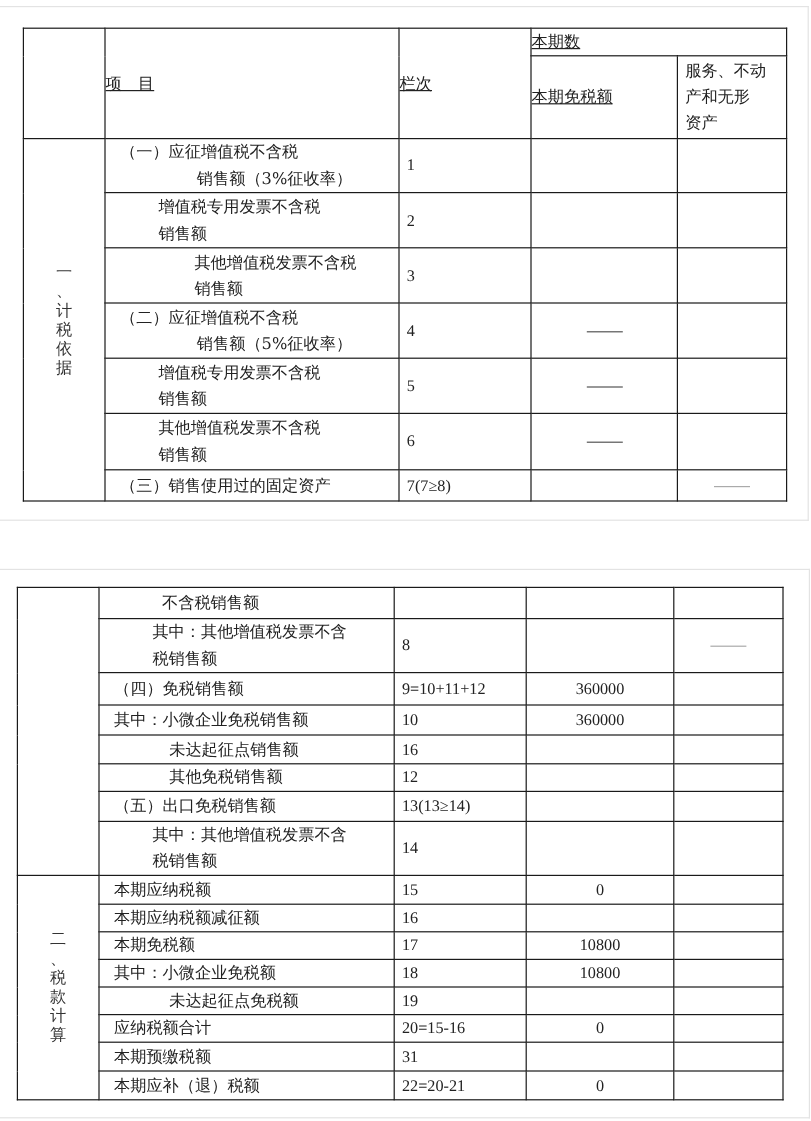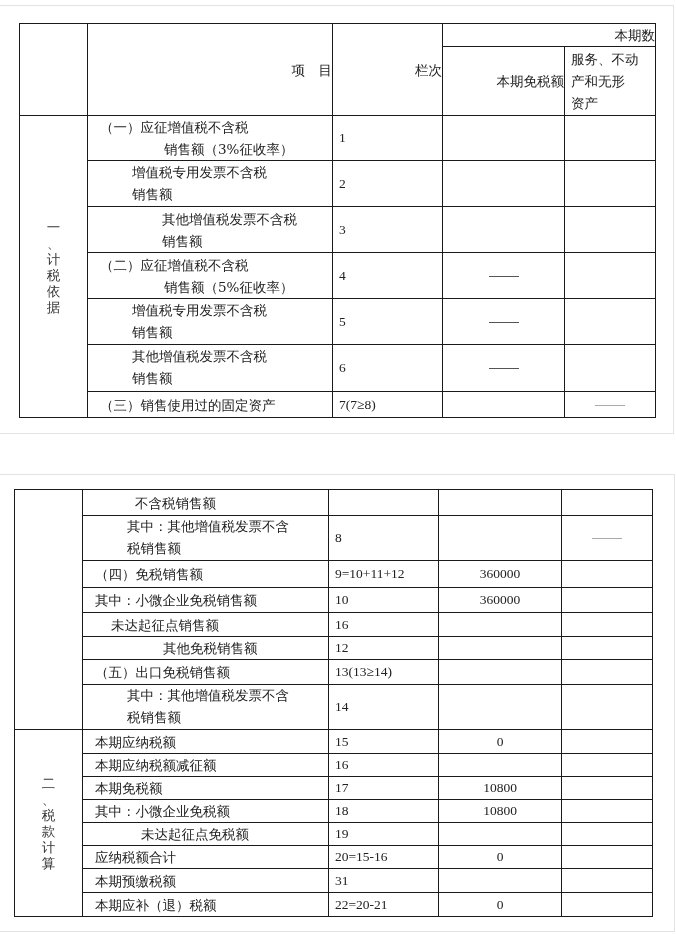--- a/index.html
+++ b/index.html
@@ -6,21 +6,21 @@
   body { width: 676px; height: 934px; position: relative; overflow: hidden;
          font-family: "DejaVu Serif", "Liberation Serif", serif; color: #222; }
   .frame { position: absolute; border: 1px solid #e3e3e3; background: #fff; box-sizing: border-box; }
   .frame1 { left: -1px; top: 5px; width: 675px; height: 429px; border-left: none; }
   .frame2 { left: -1px; top: 474px; width: 676px; height: 458px; border-left: none; }
   table.tax { position: absolute; border-collapse: collapse; table-layout: fixed; }
   table.tax td { border: 1.5px solid #1a1a1a; padding: 0; font-size: 13.5px; line-height: 22px; vertical-align: middle; }
   .t1 { left: 19px; top: 23px; width: 636px; }
   .t2 { left: 14px; top: 489px; width: 639px; }
   .t1 td { border-color: #2a2a2a; }
-  .center { text-align: right; }
+  .center { text-align: left; text-decoration: underline; }
   .item { padding-left: 12px !important; }
   .ind1 { padding-left: 44px !important; font-family: Liberation Serif, serif; }
   .ind2 { padding-left: 74px !important; }
   .cont { display: block; }
   .cont.ind-r { padding-left: 64px; }
   .lane { font-size: 13px; padding-left: 6px !important; font-family: "Liberation Serif", serif; }
   .num { text-align: center; font-family: "Liberation Serif", serif; font-size: 14px; }
   .dash { display: inline-block; width: 30px; height: 1px; background: #555; vertical-align: middle; }
   .dash2 { display: inline-block; width: 30px; height: 0; border-top: 1px solid #aaa; vertical-align: middle; }
   .sect { text-align: center; vertical-align: middle !important; line-height: 16px !important; letter-spacing: 0; font-size: 14px; color: #333; }
@@ -158,27 +158,27 @@
     <td class="num">360000</td>
     <td class="num"></td>
   </tr>
   <tr style="height:25px">
     <td class="item">其中：小微企业免税销售额</td>
     <td class="lane">10</td>
     <td class="num">360000</td>
     <td class="num"></td>
   </tr>
   <tr style="height:24px">
-    <td style="padding-left:28px">未达起征点销售额</td>
+    <td style="padding-left:58px">未达起征点销售额</td>
     <td class="lane">16</td>
     <td class="num"></td>
     <td class="num"></td>
   </tr>
   <tr style="height:23px">
-    <td style="padding-left:80px">其他免税销售额</td>
+    <td style="padding-left:58px">其他免税销售额</td>
     <td class="lane">12</td>
     <td class="num"></td>
     <td class="num"></td>
   </tr>
   <tr style="height:25px">
     <td class="item">（五）出口免税销售额</td>
     <td class="lane">13(13≥14)</td>
     <td class="num"></td>
     <td class="num"></td>
   </tr>

